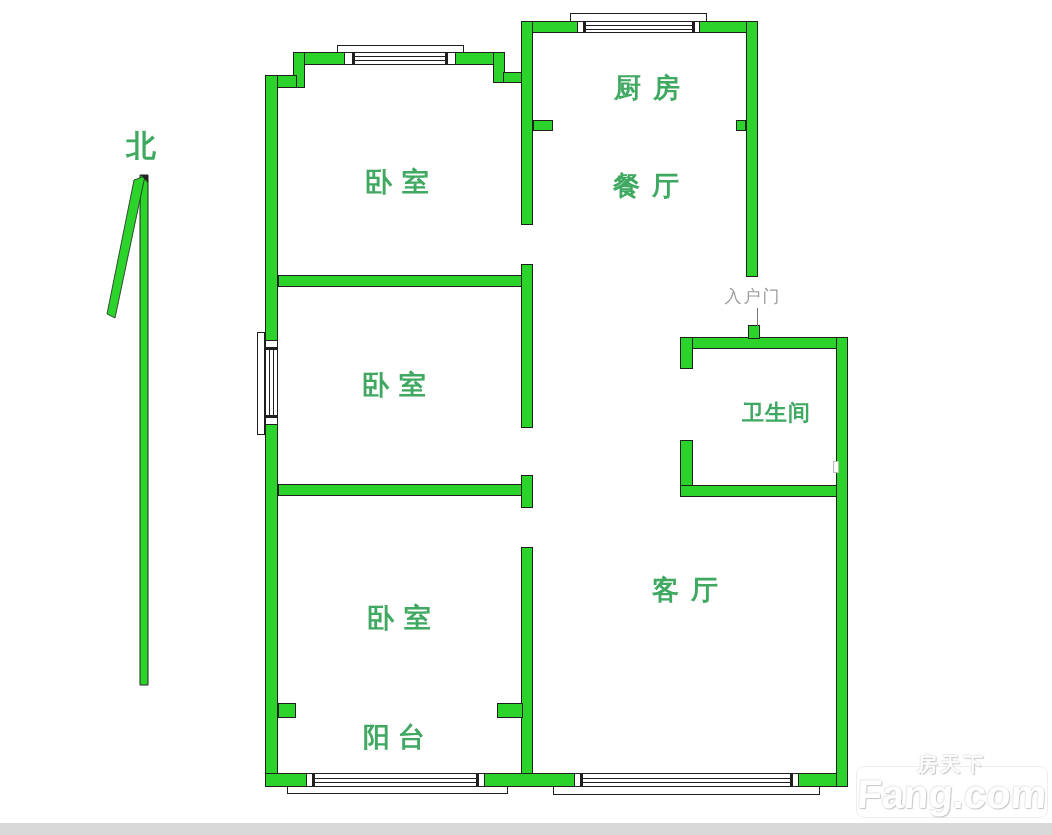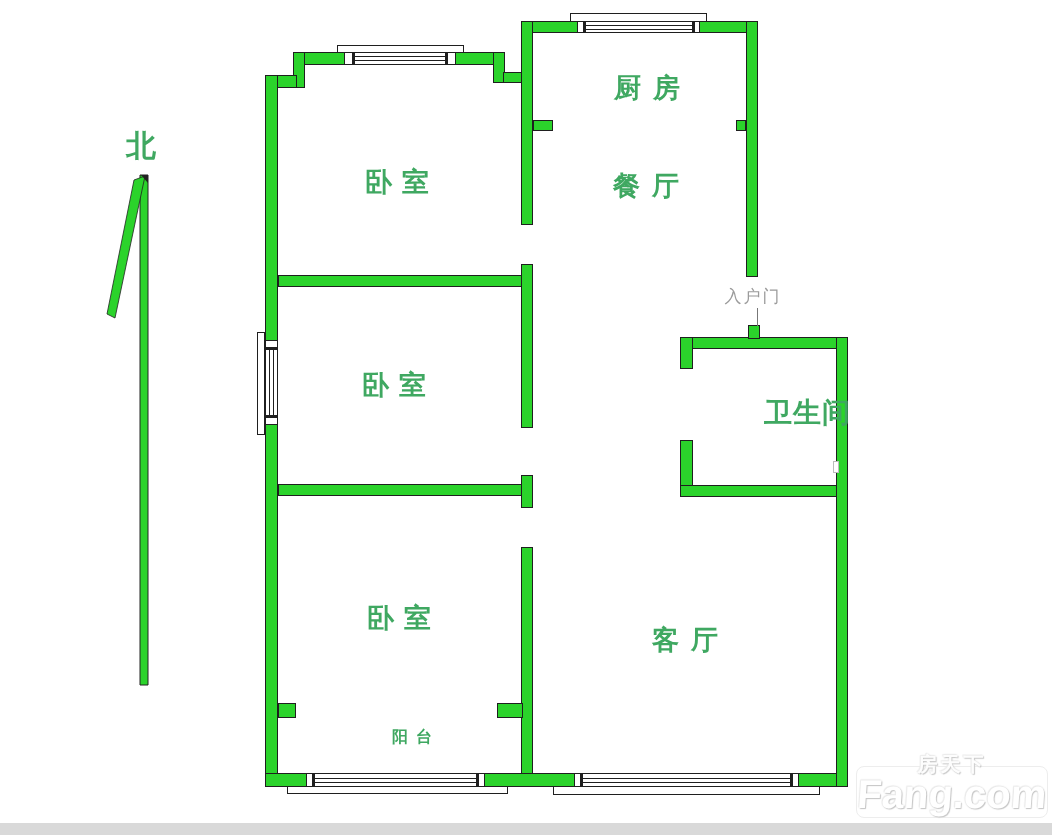--- a/index.html
+++ b/index.html
@@ -129,24 +129,24 @@
     <polygon points="52,17 60,17 60,527 52,527" fill="#2bd32b" stroke="#222" stroke-width="1"></polygon>
     <polygon points="57,18 46,22 19,156 27,160" fill="#2bd32b" stroke="#222" stroke-width="0.8"></polygon>
     <polygon points="53,17 60,17 60,25" fill="#222"></polygon>
   </svg>
   <div class="compass-label" style="left:141px;top:146px">北</div>
 
   <div class="room-label" style="left:397px;top:182px;letter-spacing:10px;padding-left:10px">卧室</div>
   <div class="room-label" style="left:647px;top:88px;letter-spacing:12px;padding-left:12px">厨房</div>
   <div class="room-label" style="left:646px;top:186px;letter-spacing:12px;padding-left:12px">餐厅</div>
   <div class="room-label" style="left:394px;top:385px;letter-spacing:10px;padding-left:10px">卧室</div>
-  <div class="room-label" style="left:807px;top:413px;font-size:28px;letter-spacing:1px;padding-left:1px">卫生间</div>
+  <div class="room-label" style="left:776px;top:413px;font-size:22px;letter-spacing:1px;padding-left:1px">卫生间</div>
   <div class="room-label" style="left:399px;top:618px;letter-spacing:10px;padding-left:10px">卧室</div>
-  <div class="room-label" style="left:685px;top:640px;letter-spacing:12px;padding-left:12px">客厅</div>
-  <div class="room-label" style="left:412px;top:737px;font-size:16px;letter-spacing:8px;padding-left:8px">阳台</div>
+  <div class="room-label" style="left:685px;top:590px;letter-spacing:12px;padding-left:12px">客厅</div>
+  <div class="room-label" style="left:394px;top:737px;font-size:27px;letter-spacing:8px;padding-left:8px">阳台</div>
 
   <div class="entry-label" style="left:752px;top:296px">入户门</div>
   <div class="entry-leader" style="left:757px;top:308px;height:18px"></div>
 
   <div id="wm-box"></div>
   <div class="wm-cn" style="left:952px;top:764px">房天下</div>
   <div class="wm-en" style="left:952px;top:794px">Fang.com</div>
 
   <div id="bottom-bar"></div>
 

